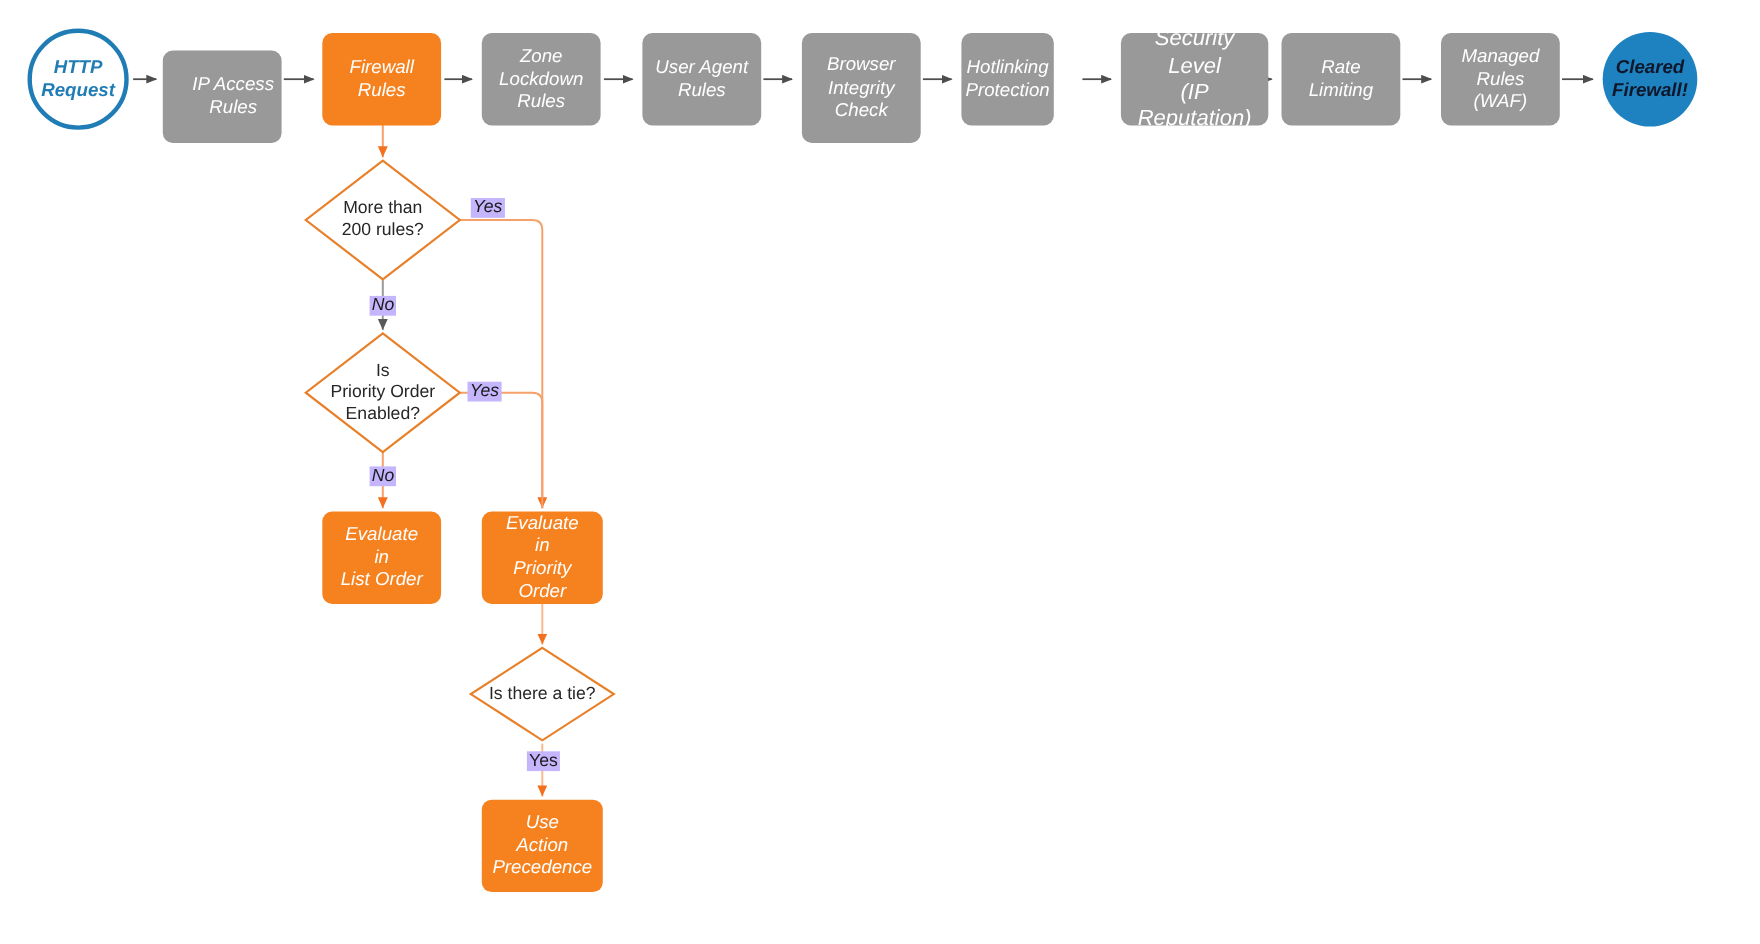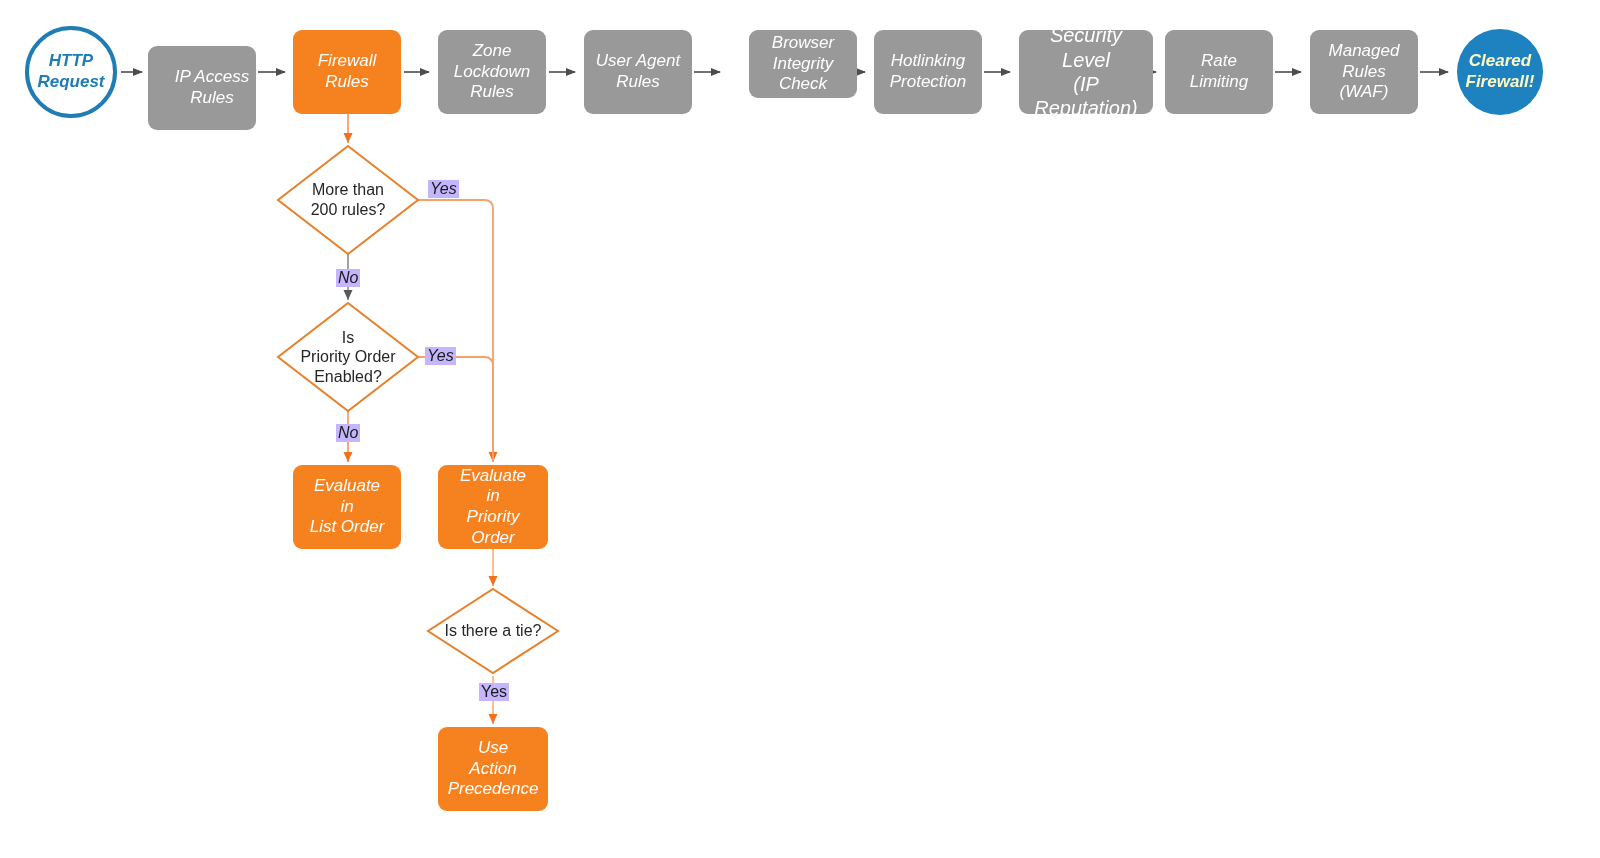--- a/index.html
+++ b/index.html
@@ -62,21 +62,21 @@
     font-size: 17px;
     white-space: pre-line;
   }
   .circle.hollow {
     background: #ffffff;
     border: 4px solid #1f7cb4;
     color: #1f7cb4;
   }
   .circle.filled {
     background: #1f82c0;
-    color: #fef9c3;
+    color: #0f172a;
   }
 
   
   .diamond {
     background: transparent;
     font-size: 16px;
     color: #262626;
     white-space: pre-line;
   }
 
@@ -174,27 +174,27 @@
     <span>Zone
 Lockdown
 Rules</span>
   </div>
 
   <div class="node box gray" style="left:584px; top:30px; width:108px; height:84px;">
     <span>User Agent
 Rules</span>
   </div>
 
-  <div class="node box gray" style="left:729px; top:30px; width:108px; height:68px;margin-left:20px;">
+  <div class="node box gray" style="left:729px; top:30px; width:108px; height:100px;">
     <span>Browser
 Integrity
 Check</span>
   </div>
 
-  <div class="node box gray" style="left:874px; top:30px; width:108px; height:84px;">
+  <div class="node box gray" style="left:874px; top:30px; width:84px; height:84px;">
     <span>Hotlinking
 Protection</span>
   </div>
 
   <div class="node box gray" style="left:1019px; top:30px; width:134px; height:84px; font-size:20px;">
     <span>Security
 Level
 (IP Reputation)</span>
   </div>
 

